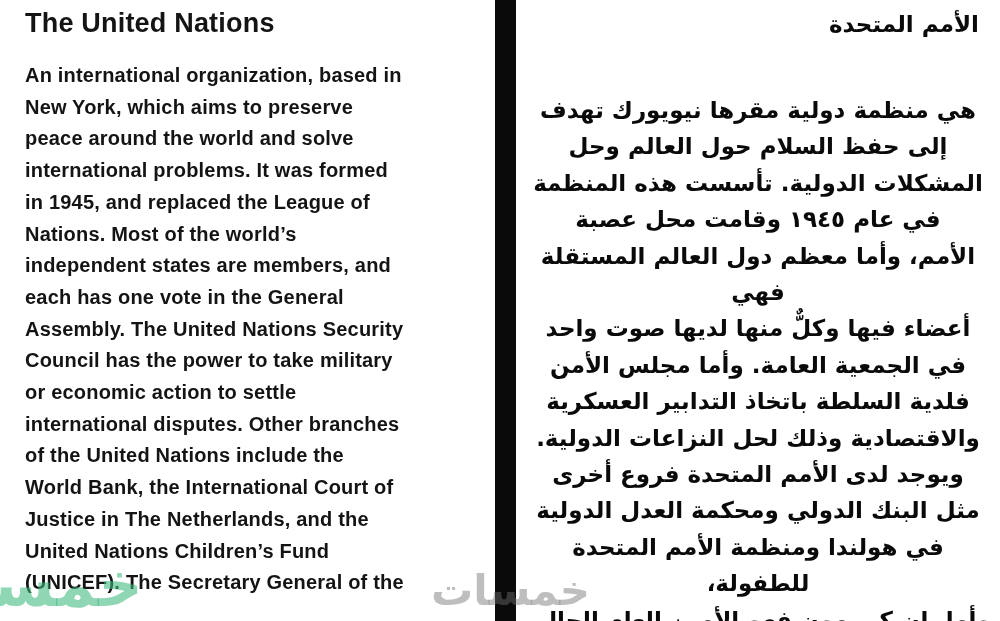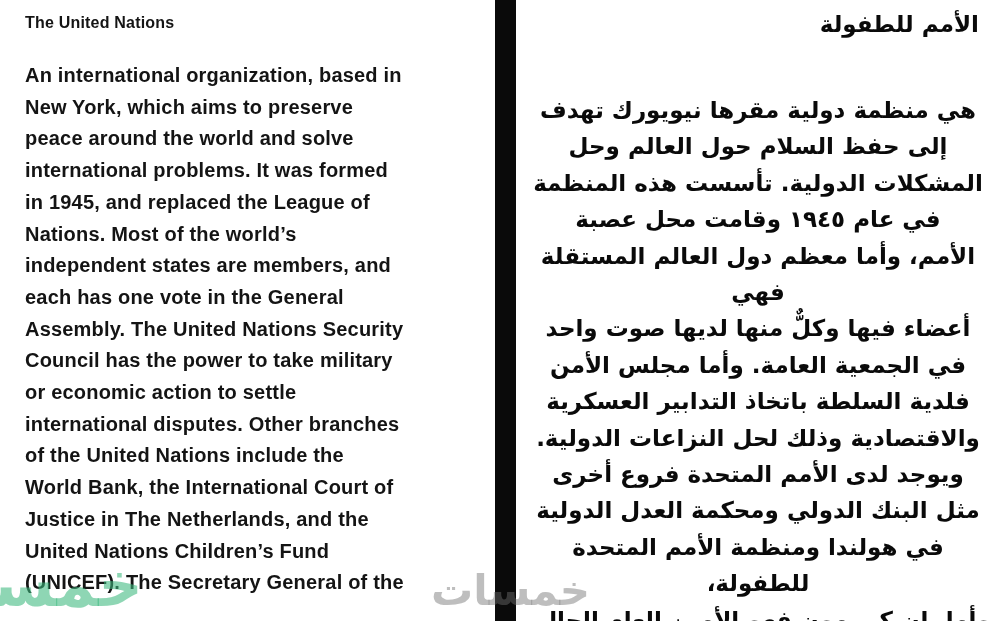--- a/index.html
+++ b/index.html
@@ -18,21 +18,21 @@
   
   .col-en {
     position: absolute;
     left: 25px;
     top: 10px;
     width: 470px;
     color: #141414;
     z-index: 3;
   }
   .title-en {
-    font-size: 16px;
+    font-size: 27px;
     font-weight: 700;
     line-height: 26px;
     letter-spacing: 0.2px;
   }
   .body-en {
     margin-top: 24px;
     font-size: 20px;
     font-weight: 700;
     line-height: 31.7px;
     letter-spacing: 0.2px;
@@ -123,21 +123,21 @@
 of the United Nations include the
 World Bank, the International Court of
 Justice in The Netherlands, and the
 United Nations Children’s Fund
 (UNICEF). The Secretary General of the</div>
   </div>
 
   <div class="divider"></div>
 
   <div class="col-ar">
-    <div class="title-ar">الأمم للطفولة</div>
+    <div class="title-ar">الأمم المتحدة</div>
     <div class="body-ar">هي منظمة دولية مقرها نيويورك تهدف
 إلى حفظ السلام حول العالم وحل
 المشكلات الدولية. تأسست هذه المنظمة
 في عام ١٩٤٥ وقامت محل عصبة
 الأمم، وأما معظم دول العالم المستقلة فهي
 أعضاء فيها وكلٌّ منها لديها صوت واحد
 في الجمعية العامة. وأما مجلس الأمن
 فلدية السلطة باتخاذ التدابير العسكرية
 والاقتصادية وذلك لحل النزاعات الدولية.
 ويوجد لدى الأمم المتحدة فروع أخرى

